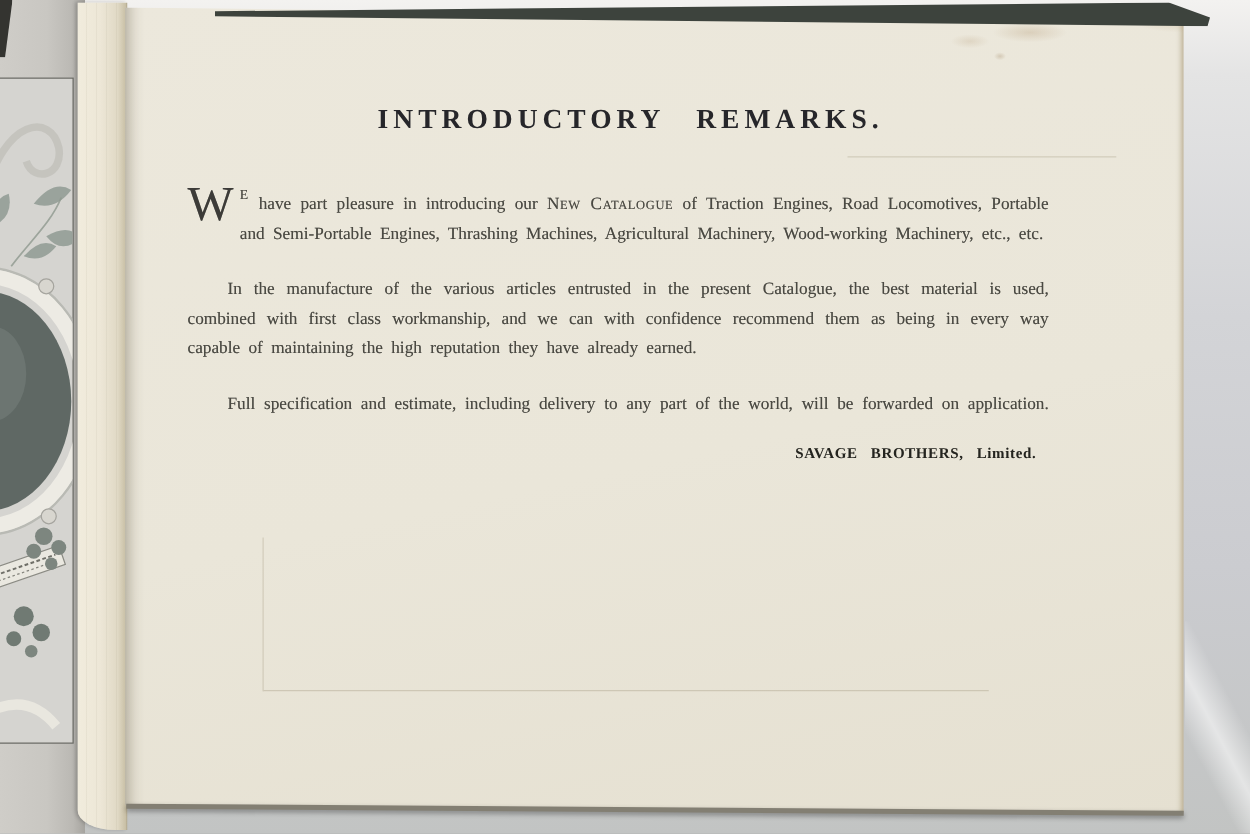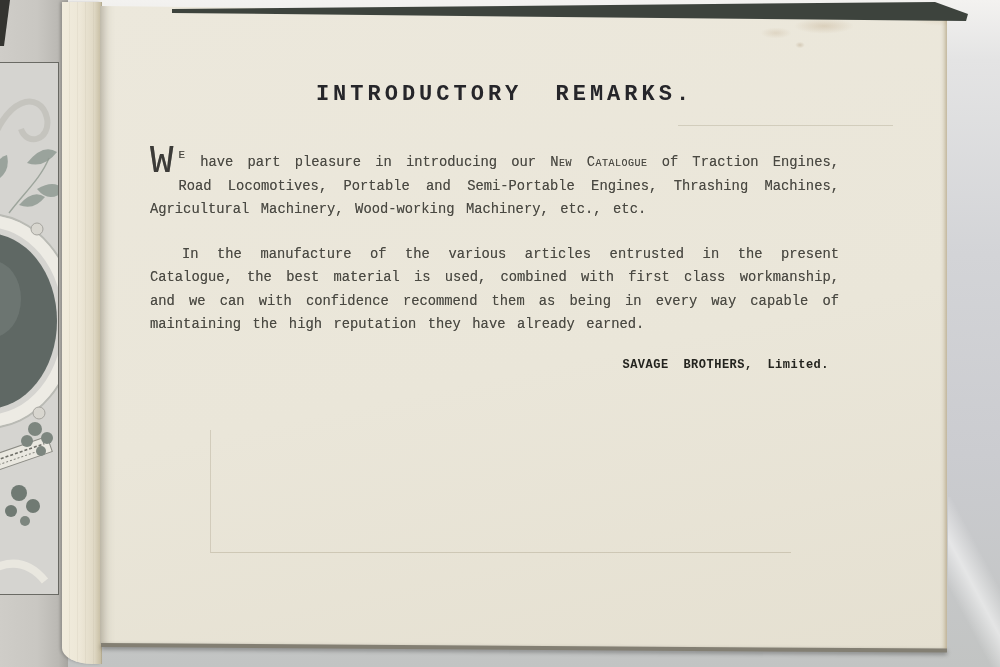--- a/index.html
+++ b/index.html
@@ -1,19 +1,19 @@
 <!DOCTYPE html>
 <html style="--page-cream: #eae6d9; --fold-cream: #f1ecdd; --left-page: #c9c7c2; --cover-dark: #3d433d; --bg-mid: #cbccd0; --bg-bottom: #c2c4c3; --ink: #4a4942; --title-ink: #26262a;"><head>
 <meta charset="utf-8">
 <style>
   html,body{margin:0;padding:0;background:#b9bbba;}
   .scene{
     position:relative;width:1000px;height:667px;overflow:hidden;
     background:linear-gradient(180deg,#f3f2f0 0%,#e4e4e4 9%,#d3d4d7 38%,var(--bg-mid,#cbccd0) 68%,var(--bg-bottom,#c2c4c3) 100%);
-    font-family:Liberation Mono, monospace;
+    font-family:Liberation Serif, serif;
   }
   
   .streak{position:absolute;right:0;bottom:0;width:52px;height:170px;
     background:linear-gradient(62deg,transparent 30%,rgba(255,255,255,.55) 48%,transparent 66%);}
   
   .left-page{position:absolute;left:0;top:0;width:68px;height:667px;
     background:linear-gradient(90deg,#cfcdc8 0%,var(--left-page,#c9c7c2) 55%,#bab8b3 86%,#a6a49f 100%);}
   .plate{position:absolute;left:-22px;top:62px;width:79px;height:531px;
     background:#d5d4d0;border:1px solid #6a6a64;}
   .plate svg{position:absolute;left:0;top:0;}
@@ -122,20 +122,21 @@
       <h1 class="title">INTRODUCTORY REMARKS.</h1>
 
       <div class="bodytext">
         <p class="para intro"><span class="dropcap">W</span><span class="raised">E</span>
           <span>have part pleasure in introducing our</span>
           <span class="smallcaps">New Catalogue</span>
           <span>of Traction Engines, Road Locomotives, Portable and Semi-Portable Engines, Thrashing Machines, Agricultural Machinery, Wood-working Machinery, etc., etc.</span>
         </p>
 
         <p class="para">In the manufacture of the various articles entrusted in the present Catalogue, the best material is used, combined with first class workmanship, and we can with confidence recommend them as being in every way capable of maintaining the high reputation they have already earned.</p>
+        <p class="para stretch">Full specification and estimate, including delivery to any part of the world, will be forwarded on application.</p>
       </div>
 
       <div class="signature">SAVAGE BROTHERS, Limited.</div>
     </div>
   </div>
 
   <div class="bottom-edge"></div>
   <div class="cover-strip"></div>
   <div class="corner-tl"></div>
 </div>

